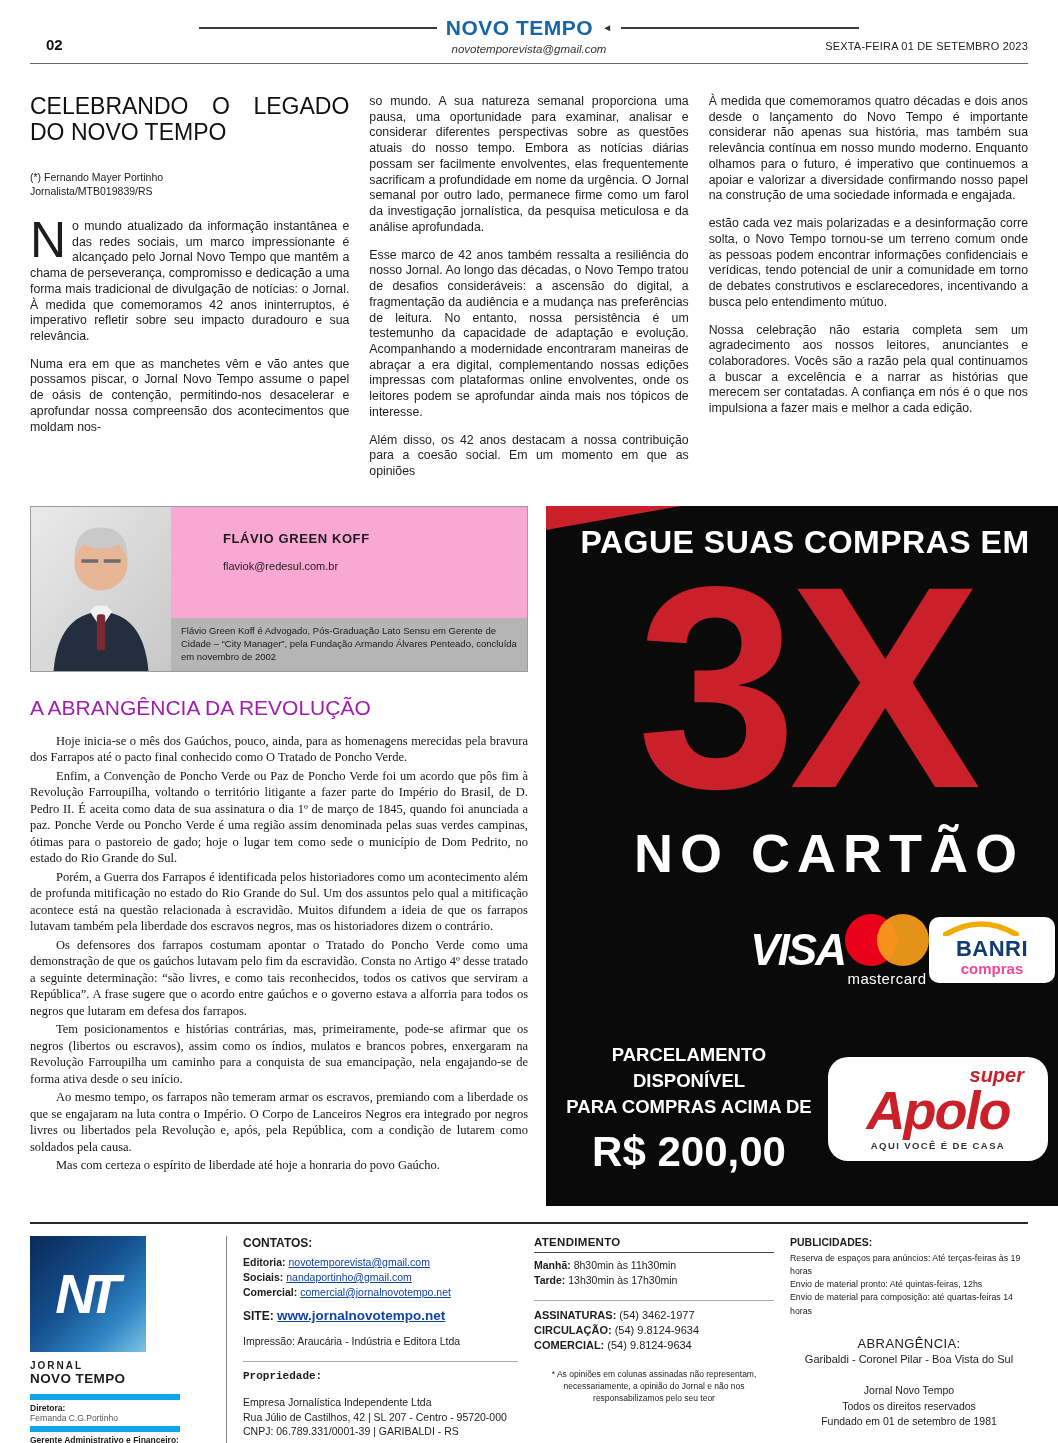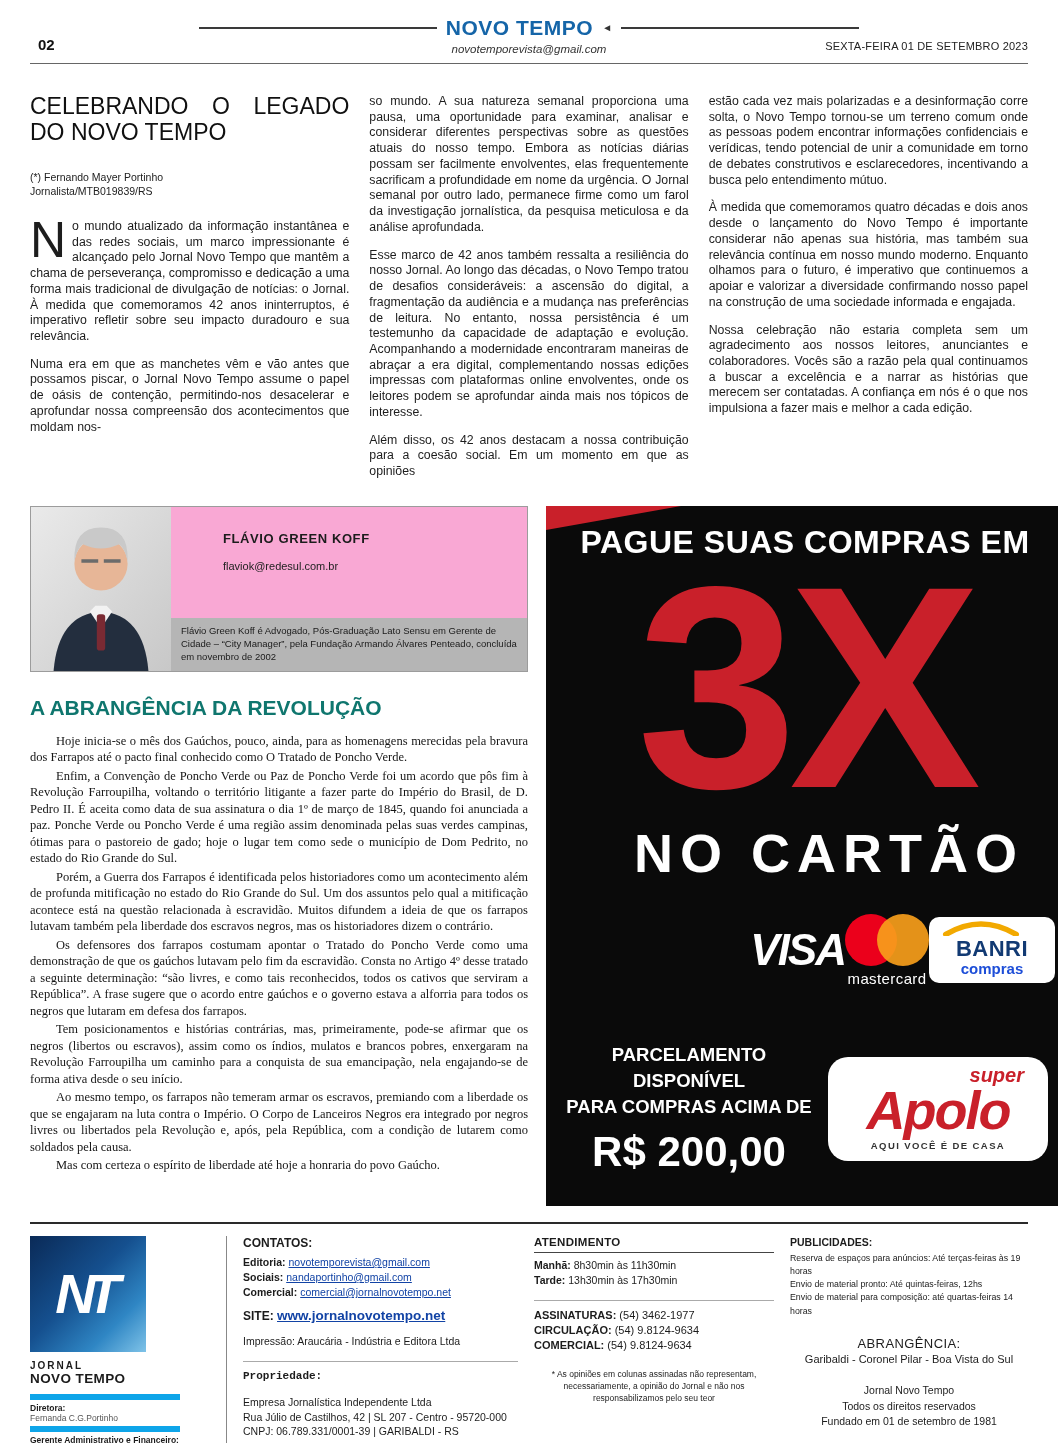--- a/index.html
+++ b/index.html
@@ -8,21 +8,21 @@
   .page { width:1058px; height:1443px; background:#fff; margin:0 auto; padding:12px 30px 0; overflow:hidden; color:#1c1c1c; position:relative; }
 
   
   .masthead { position:relative; height:52px; border-bottom:1.5px solid #666; }
   .mast-center { text-align:center; }
   .mast-title-row { display:flex; align-items:center; justify-content:center; gap:9px; padding-top:4px; }
   .mast-rule { width:238px; height:2px; background:#3a3a3a; flex:none; }
   .mast-title { font-size:21px; font-weight:bold; letter-spacing:.5px; color:#1565a8; white-space:nowrap; }
   .mast-arrow { font-size:10px; color:#333; line-height:1; }
   .mast-email { font-style:italic; font-size:11.5px; color:#333; margin-top:3px; }
-  .mast-page { position:absolute; left:8px; top:24px; font-weight:bold; font-size:15px; color:#111; }
+  .mast-page { position:absolute; left:16px; top:24px; font-weight:bold; font-size:15px; color:#111; }
   .mast-date { position:absolute; right:0; top:28px; font-size:11px; color:#222; letter-spacing:.2px; }
 
   
   .lead { display:flex; gap:20px; margin-top:30px; min-height:352px; }
   .lead-col { flex:1; font-size:12.3px; line-height:1.28; text-align:justify; color:#1d1d1d; }
   .lead-col p { margin-bottom:12px; }
   .lead-headline { font-size:23px; line-height:1.12; font-weight:400; color:#101010; margin-bottom:24px; }
   .lead-byline { font-size:10.5px; color:#222; line-height:1.4; margin-bottom:20px; }
   p.dropcap::first-letter { float:left; font-size:50px; line-height:40px; padding:1px 6px 0 0; }
 
@@ -33,42 +33,42 @@
   
   .author-box { border:1px solid #9c9c9c; display:flex; height:166px; background:#f9a8d4; }
   .author-photo { width:140px; flex:none; }
   .author-photo svg { display:block; width:100%; height:100%; }
   .author-info { flex:1; display:flex; flex-direction:column; }
   .author-name { font-size:13px; font-weight:bold; letter-spacing:.6px; margin:24px 0 0 52px; }
   .author-email { font-size:11px; margin:14px 0 0 52px; color:#222; }
   .author-bio { margin-top:auto; background:#b5b5b5; color:#1a1a1a; font-size:9.5px; line-height:1.35; padding:7px 10px; }
 
   
-  .rev-headline { font-size:21px; font-weight:700; margin:24px 0 13px; color:#0f766e; }
+  .rev-headline { font-size:21px; font-weight:400; margin:24px 0 13px; color:#a21caf; }
   .rev-body { font-size:12.5px; line-height:1.32; text-align:justify; font-family:"Liberation Serif", serif; color:#151515; }
   .rev-body p { text-indent:26px; margin-bottom:2px; }
 
   
   .ad { width:518px; flex:none; background:#0a0a0a; color:#fff; position:relative; height:700px; display:flex; flex-direction:column; overflow:hidden; }
   .ad-accent { position:absolute; top:0; left:0; width:0; height:0; border-top:24px solid #c9202a; border-right:135px solid transparent; }
   .ad-top { position:relative; text-align:center; font-size:32px; font-weight:800; padding:18px 6px 0; letter-spacing:.5px; }
   .ad-big { text-align:center; font-size:288px; font-weight:800; color:#c9202a; line-height:.92; letter-spacing:-8px; margin-top:-6px; }
   .ad-sub { text-align:center; font-size:54px; font-weight:800; letter-spacing:7px; margin-top:2px; white-space:nowrap;padding-left:48px; }
   .ad-logos { display:flex; align-items:center; justify-content:flex-end; padding:30px 9px 0; }
   .visa { font-size:44px; font-weight:800; font-style:italic; letter-spacing:-2px; color:#fff; }
   .mc { display:flex; flex-direction:column; align-items:center; }
   .mc-circles { display:flex; }
   .mc-c { width:52px; height:52px; border-radius:50%; }
   .mc-red { background:#eb001b; }
   .mc-orange { background:#f79e1b; margin-left:-20px; opacity:.92; }
   .mc-word { font-size:15px; color:#fff; margin-top:4px; letter-spacing:.4px; }
   .banri { background:#fff; border-radius:10px; width:126px; height:66px; display:flex; flex-direction:column; align-items:center; justify-content:flex-end; position:relative; padding-bottom:6px; }
   .banri-arc { position:absolute; top:3px; left:12px; right:12px; height:16px; }
   .banri-name { font-size:22px; font-weight:800; color:#123a73; line-height:1; letter-spacing:.5px; }
-  .banri-sub { font-size:15px; font-weight:700; color:#1d4ed8; line-height:1.15; }
+  .banri-sub { font-size:15px; font-weight:700; color:#ec4899; line-height:1.15; }
   .ad-bottom { display:flex; align-items:center; gap:12px; margin-top:auto; padding:0 16px 30px; }
   .ad-installments { flex:1; text-align:center; }
   .ad-inst-line { font-size:18.5px; font-weight:800; line-height:1.4; }
   .ad-price { font-size:42px; font-weight:800; margin-top:8px; }
   .apolo { background:#fff; border-radius:20px; color:#c9202a; width:220px; flex:none; padding:8px 14px 10px; text-align:center; }
   .apolo-super { font-size:20px; font-weight:700; font-style:italic; text-align:right; margin-right:10px; line-height:1; }
   .apolo-name { font-size:54px; font-weight:800; font-style:italic; line-height:.95; letter-spacing:-2px; }
   .apolo-tagline { font-size:9.5px; font-weight:700; color:#333; letter-spacing:1.4px; margin-top:4px; }
 
   
@@ -134,22 +134,22 @@
       </div>
       <p class="dropcap">No mundo atualizado da informação instantânea e das redes sociais, um marco impressionante é alcançado pelo Jornal Novo Tempo que mantêm a chama de perseverança, compromisso e dedicação a uma forma mais tradicional de divulgação de notícias: o Jornal. À medida que comemoramos 42 anos ininterruptos, é imperativo refletir sobre seu impacto duradouro e sua relevância.</p>
       <p>Numa era em que as manchetes vêm e vão antes que possamos piscar, o Jornal Novo Tempo assume o papel de oásis de contenção, permitindo-nos desacelerar e aprofundar nossa compreensão dos acontecimentos que moldam nos-</p>
     </div>
     <div class="lead-col">
       <p>so mundo. A sua natureza semanal proporciona uma pausa, uma oportunidade para examinar, analisar e considerar diferentes perspectivas sobre as questões atuais do nosso tempo. Embora as notícias diárias possam ser facilmente envolventes, elas frequentemente sacrificam a profundidade em nome da urgência. O Jornal semanal por outro lado, permanece firme como um farol da investigação jornalística, da pesquisa meticulosa e da análise aprofundada.</p>
       <p>Esse marco de 42 anos também ressalta a resiliência do nosso Jornal. Ao longo das décadas, o Novo Tempo tratou de desafios consideráveis: a ascensão do digital, a fragmentação da audiência e a mudança nas preferências de leitura. No entanto, nossa persistência é um testemunho da capacidade de adaptação e evolução. Acompanhando a modernidade encontraram maneiras de abraçar a era digital, complementando nossas edições impressas com plataformas online envolventes, onde os leitores podem se aprofundar ainda mais nos tópicos de interesse.</p>
       <p>Além disso, os 42 anos destacam a nossa contribuição para a coesão social. Em um momento em que as opiniões</p>
     </div>
     <div class="lead-col">
+      <p>À medida que comemoramos quatro décadas e dois anos desde o lançamento do Novo Tempo é importante considerar não apenas sua história, mas também sua relevância contínua em nosso mundo moderno. Enquanto olhamos para o futuro, é imperativo que continuemos a apoiar e valorizar a diversidade confirmando nosso papel na construção de uma sociedade informada e engajada.</p>
       <p>estão cada vez mais polarizadas e a desinformação corre solta, o Novo Tempo tornou-se um terreno comum onde as pessoas podem encontrar informações confidenciais e verídicas, tendo potencial de unir a comunidade em torno de debates construtivos e esclarecedores, incentivando a busca pelo entendimento mútuo.</p>
-      <p>À medida que comemoramos quatro décadas e dois anos desde o lançamento do Novo Tempo é importante considerar não apenas sua história, mas também sua relevância contínua em nosso mundo moderno. Enquanto olhamos para o futuro, é imperativo que continuemos a apoiar e valorizar a diversidade confirmando nosso papel na construção de uma sociedade informada e engajada.</p>
       <p>Nossa celebração não estaria completa sem um agradecimento aos nossos leitores, anunciantes e colaboradores. Vocês são a razão pela qual continuamos a buscar a excelência e a narrar as histórias que merecem ser contatadas. A confiança em nós é o que nos impulsiona a fazer mais e melhor a cada edição.</p>
     </div>
   </div>
 
   <div class="second">
 
     <div class="second-left">
 
       <div class="author-box">
         <div class="author-photo">

